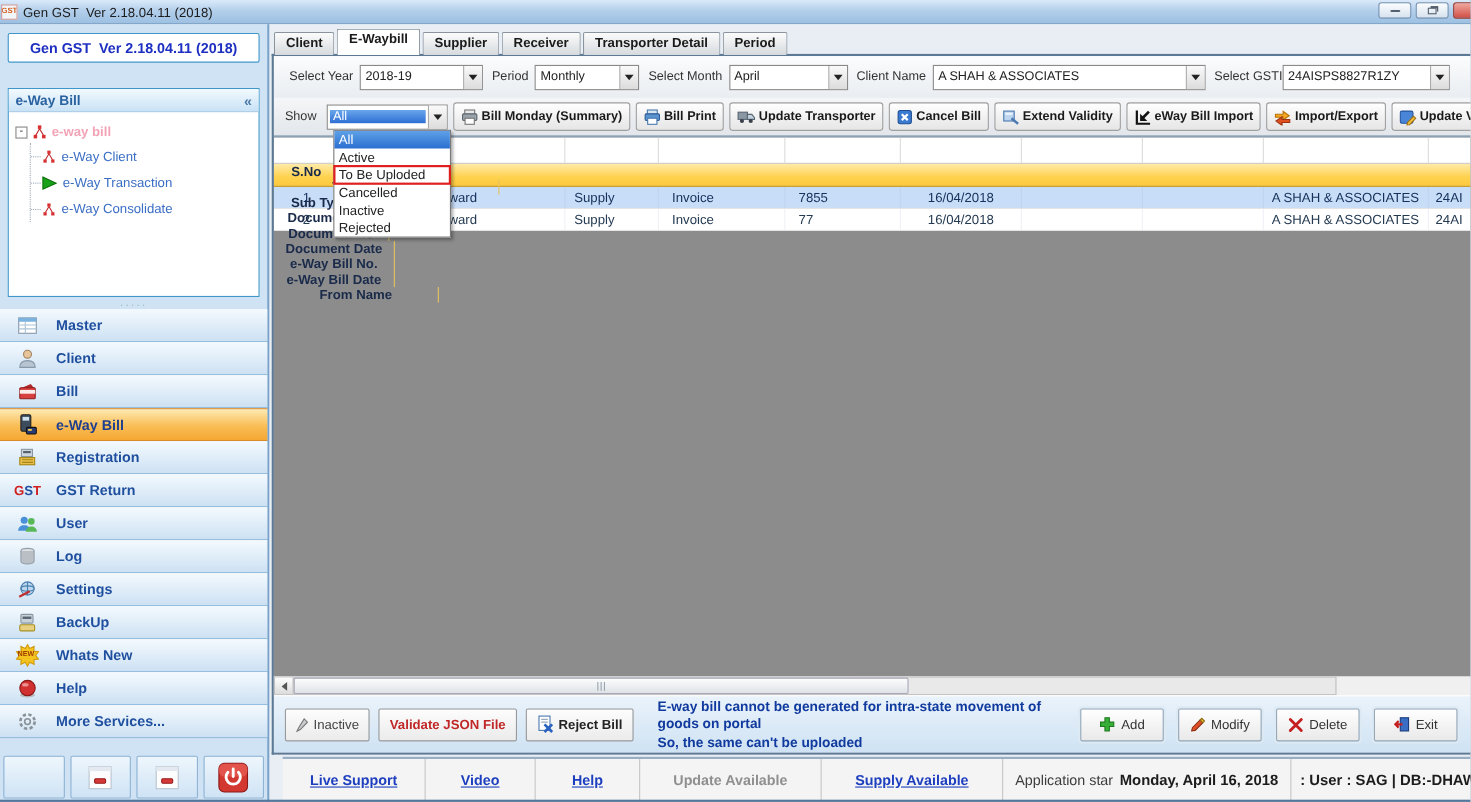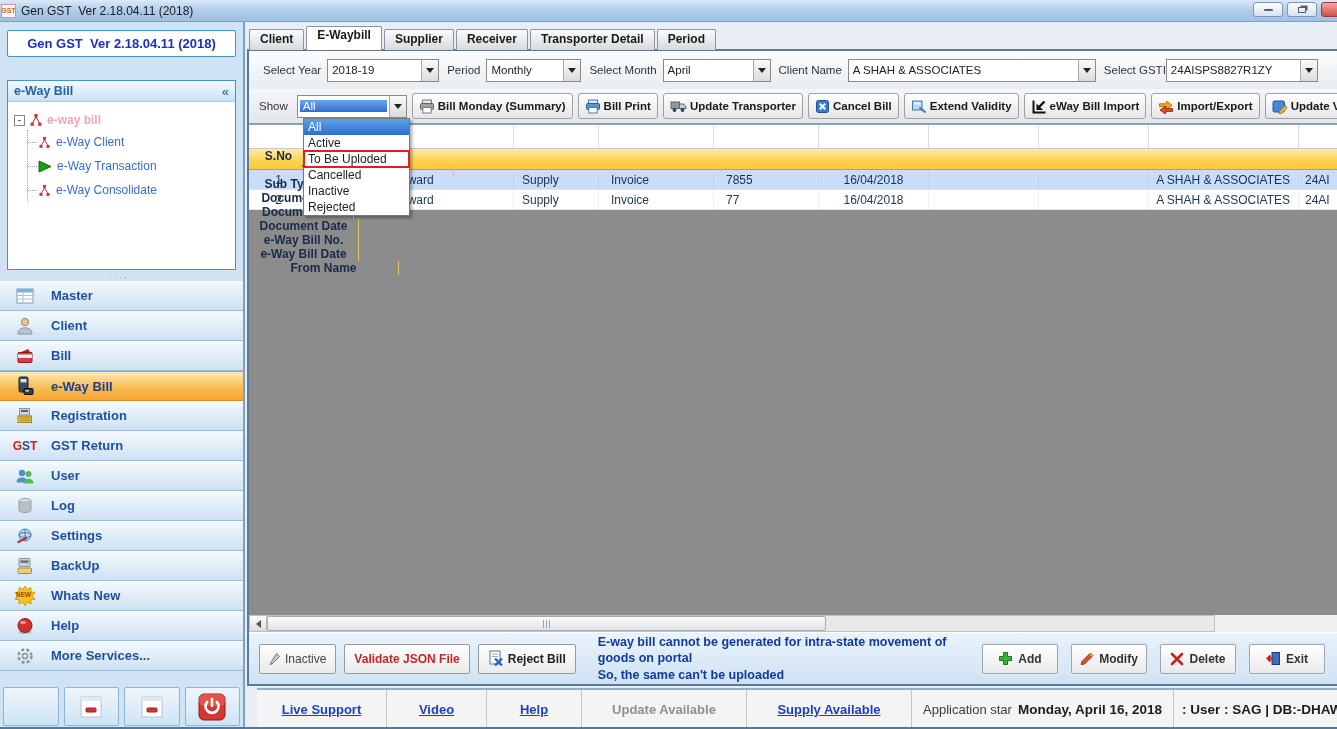--- a/index.html
+++ b/index.html
@@ -105,21 +105,21 @@
   .action-bar { height:52px; flex:none; background:linear-gradient(#eaf3fb,#cfe2f3); border-top:1px solid #fff;
     display:flex; align-items:center; gap:8px; padding:0 12px 0 10px; }
   .act-btn { height:30px; background:linear-gradient(#fdfdfd,#ebebeb); border:1px solid #9a9a9a; border-radius:2px;
     display:flex; align-items:center; gap:4px; padding:0 9px; font-size:12px; color:#444; white-space:nowrap; }
   .act-btn.validate { color:#c02828; font-weight:bold; }
   .act-btn.reject { color:#222; font-weight:bold; }
   .ab-msg { margin-left:14px; color:#103a9e; font-weight:bold; font-size:12.5px; line-height:1.3; flex:1; }
   .crud { display:flex; gap:13px; margin-left:auto; }
   .crud-btn { width:76px; height:30px; background:linear-gradient(#ffffff,#e9e9e9); border:1px solid #98a8b8;
     box-shadow:0 0 0 2px #dde9f3; border-radius:2px; display:flex; align-items:center; justify-content:center; gap:5px;
-    font-size:12px; color:#333;font-weight:bold; }
+    font-size:12px; color:#333; }
 
   
   .status-bar { position:absolute; left:12px; right:0; bottom:0; height:41px; background:#f4f4f4;
     border-top:2px solid #97aec4; display:flex; align-items:stretch; }
   .st-cell { border-right:1px solid #c6c6c6; display:flex; align-items:center; justify-content:center; padding:0 8px; flex:none; }
   .st-link { color:#1d3fbf; font-weight:bold; font-size:13px; text-decoration:underline; }
   .st-dim { color:#8f8f8f; font-weight:bold; font-size:13px; }
   .st-plain { color:#3c3c3c; font-size:13px; }
   .st-bold { color:#1c1c1c; font-weight:bold; font-size:13.5px; white-space:nowrap; }
   .bottom-edge { position:absolute; left:0; right:0; bottom:0; height:2px; background:#54789c; z-index:20; }

